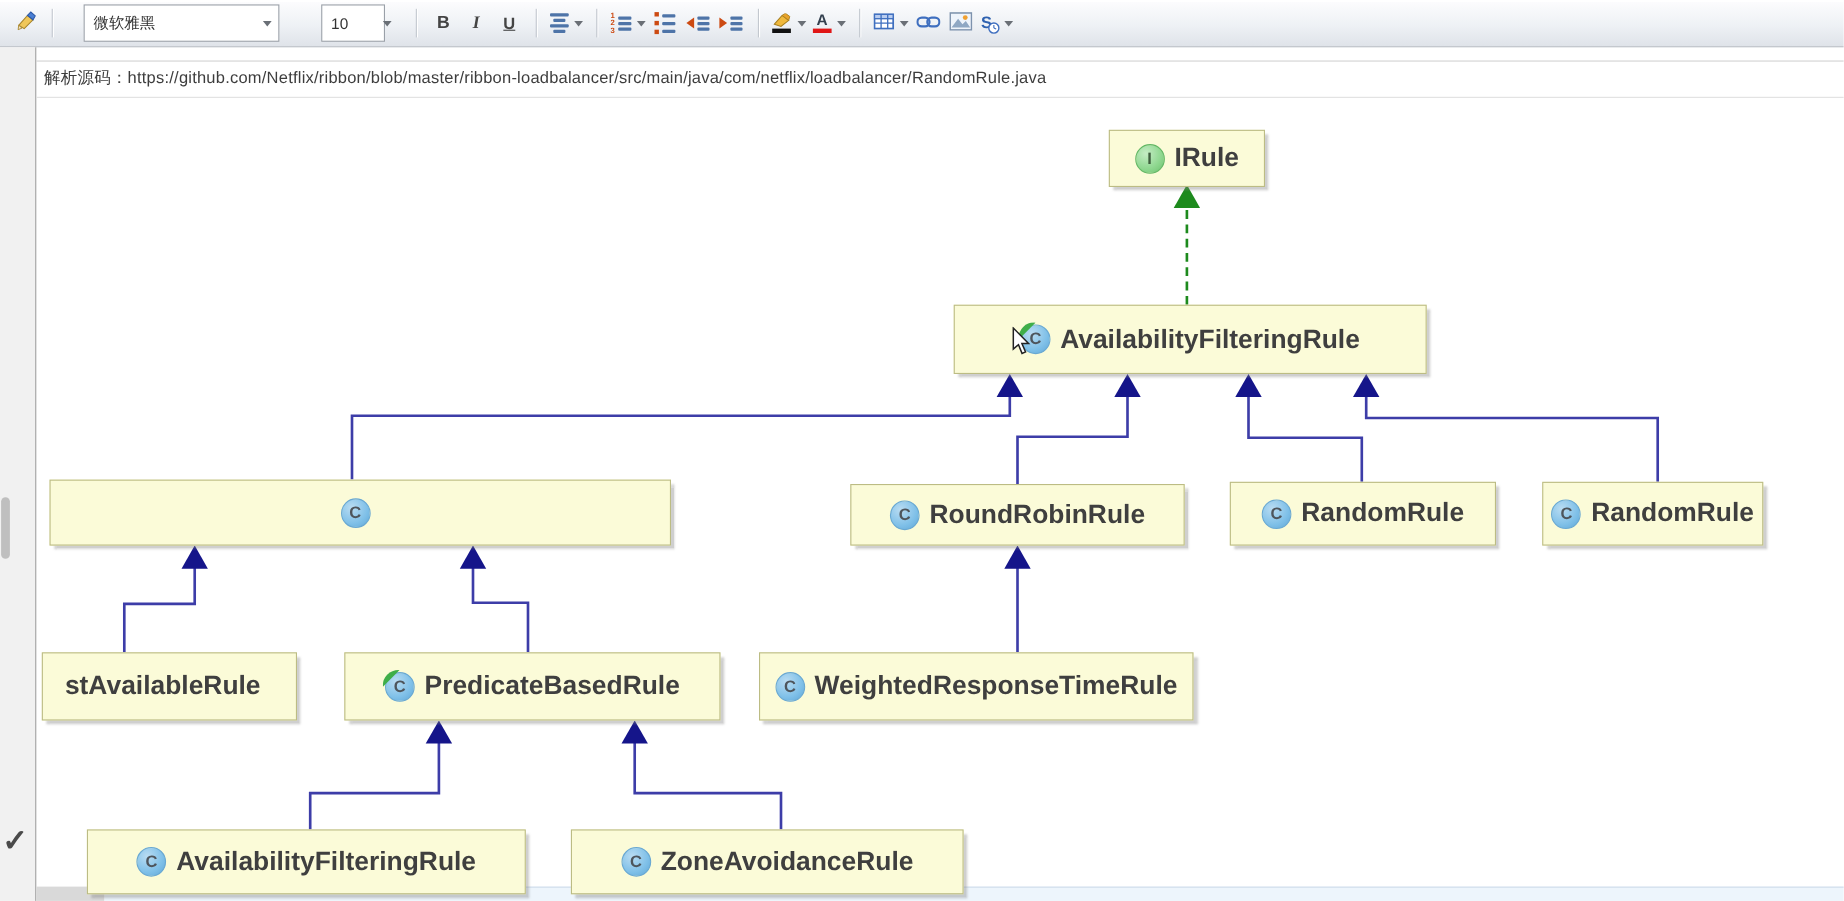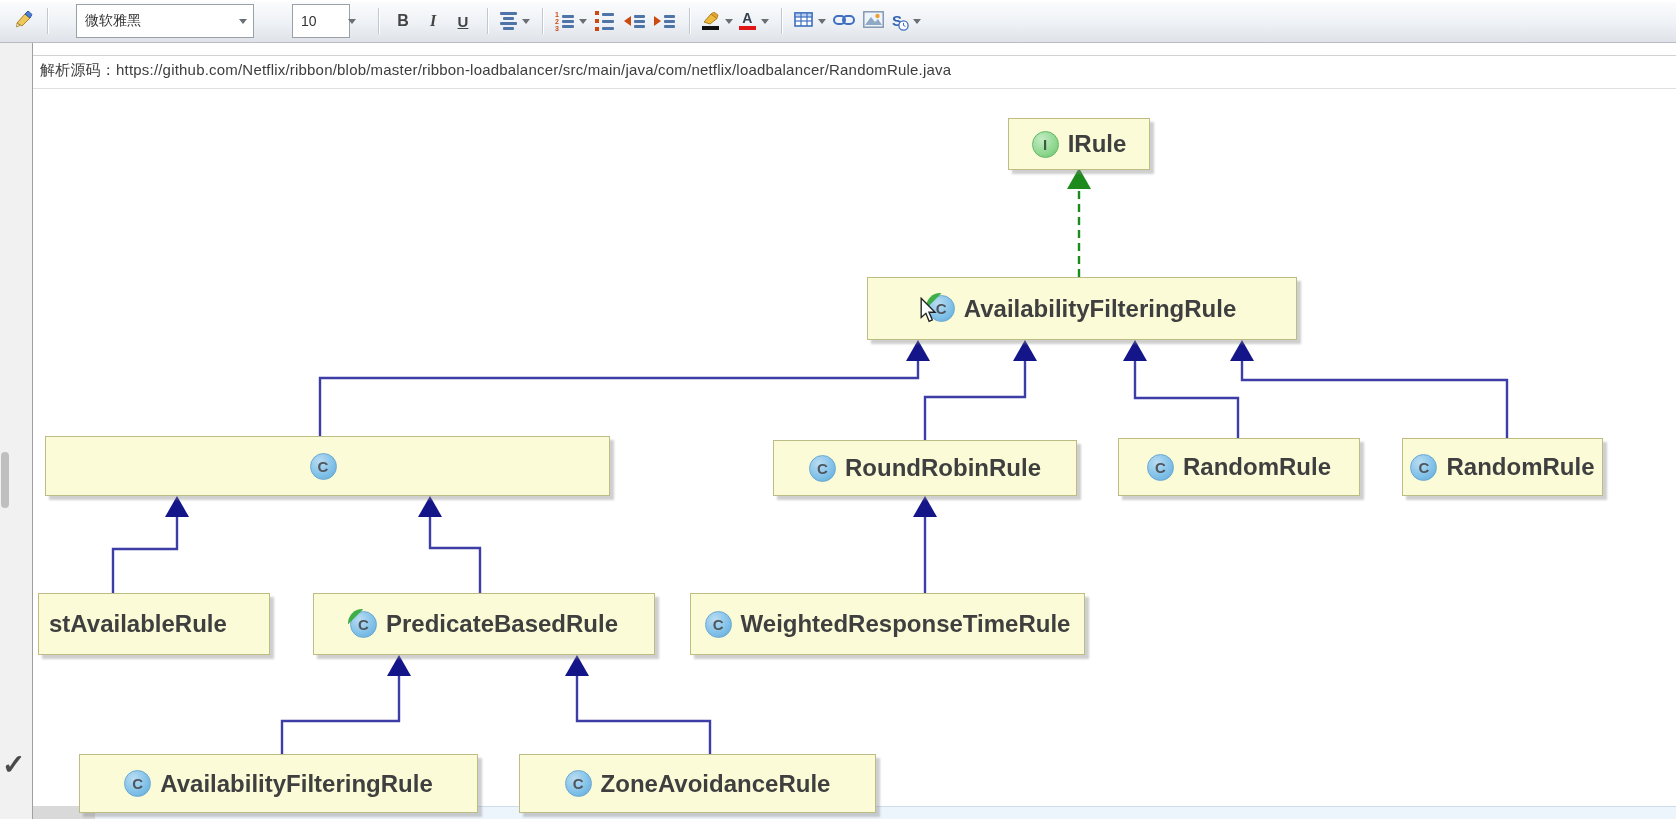--- a/index.html
+++ b/index.html
@@ -61,21 +61,21 @@
   
   .source-line { position:absolute; left:40px; top:61px; font-size:15px; color:#3d3d3d;
     white-space:nowrap; letter-spacing:0.2px; }
 
   
   #edges { position:absolute; left:0; top:0; width:1676px; height:819px; z-index:1; pointer-events:none; }
   .node { position:absolute; z-index:2; display:flex; align-items:center; justify-content:center;
     background:#fbfbd8; border:1px solid #bcbc84;
     box-shadow:4px 4px 2px rgba(130,130,130,0.38);
     font-weight:bold; font-size:24px; color:#3f3f3f; white-space:nowrap; cursor:default; }
-  .node.clipped { justify-content:flex-start; padding-left:10px; }
+  .node.clipped { justify-content:flex-start; padding-left:20px; }
   .cicon { position:relative; width:27px; height:27px; border-radius:50%;
     display:flex; align-items:center; justify-content:center; margin-right:9px; flex:0 0 auto;
     font-size:15px; font-weight:bold; color:#4e555c; }
   .cicon.class { background:radial-gradient(circle at 35% 30%, #b9dcf2, #7fc0e8 60%, #5fa6d6);
     border:1px solid #69a8d2; }
   .cicon.interface { background:radial-gradient(circle at 35% 30%, #c4ecc4, #8ed78f 60%, #6cc06e);
     border:1px solid #63b765; color:#3e5d3e; }
   .cicon .quarter { position:absolute; left:-3px; top:-3px; width:16px; height:16px;
     background:#3fae49; border-radius:16px 2px 2px 2px;
     clip-path:polygon(0 0, 100% 0, 0 100%); }

